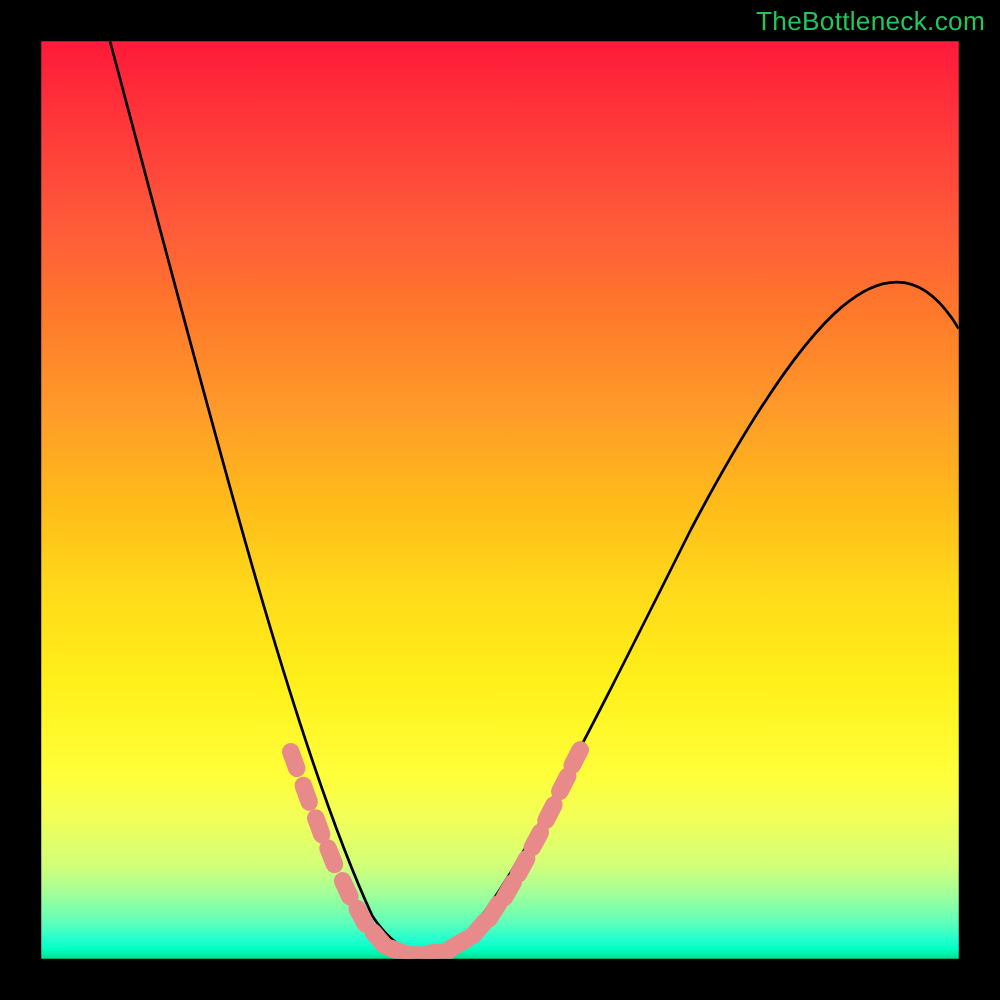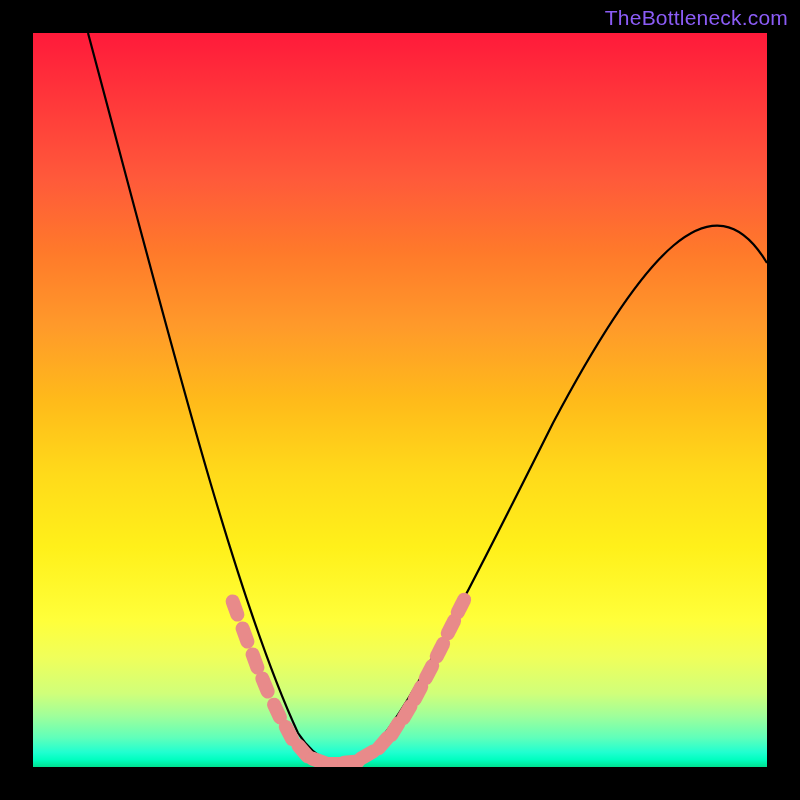--- a/index.html
+++ b/index.html
@@ -34,21 +34,21 @@
       #00ffc0 99%,
       #00e090 100%);
   }
   .watermark {
     position: absolute;
     top: 6px;
     right: 12px;
     font-family: Arial, Helvetica, sans-serif;
     font-size: 21px;
     font-weight: 500;
-    color: #8b5cf6;
+    color: #22c55e;
     letter-spacing: 0.2px;
   }
   svg.curve {
     position: absolute;
     left: 0; top: 0;
     width: 734px; height: 734px;
   }
   .marker {
     fill: #e88a8a;
     stroke: none;

